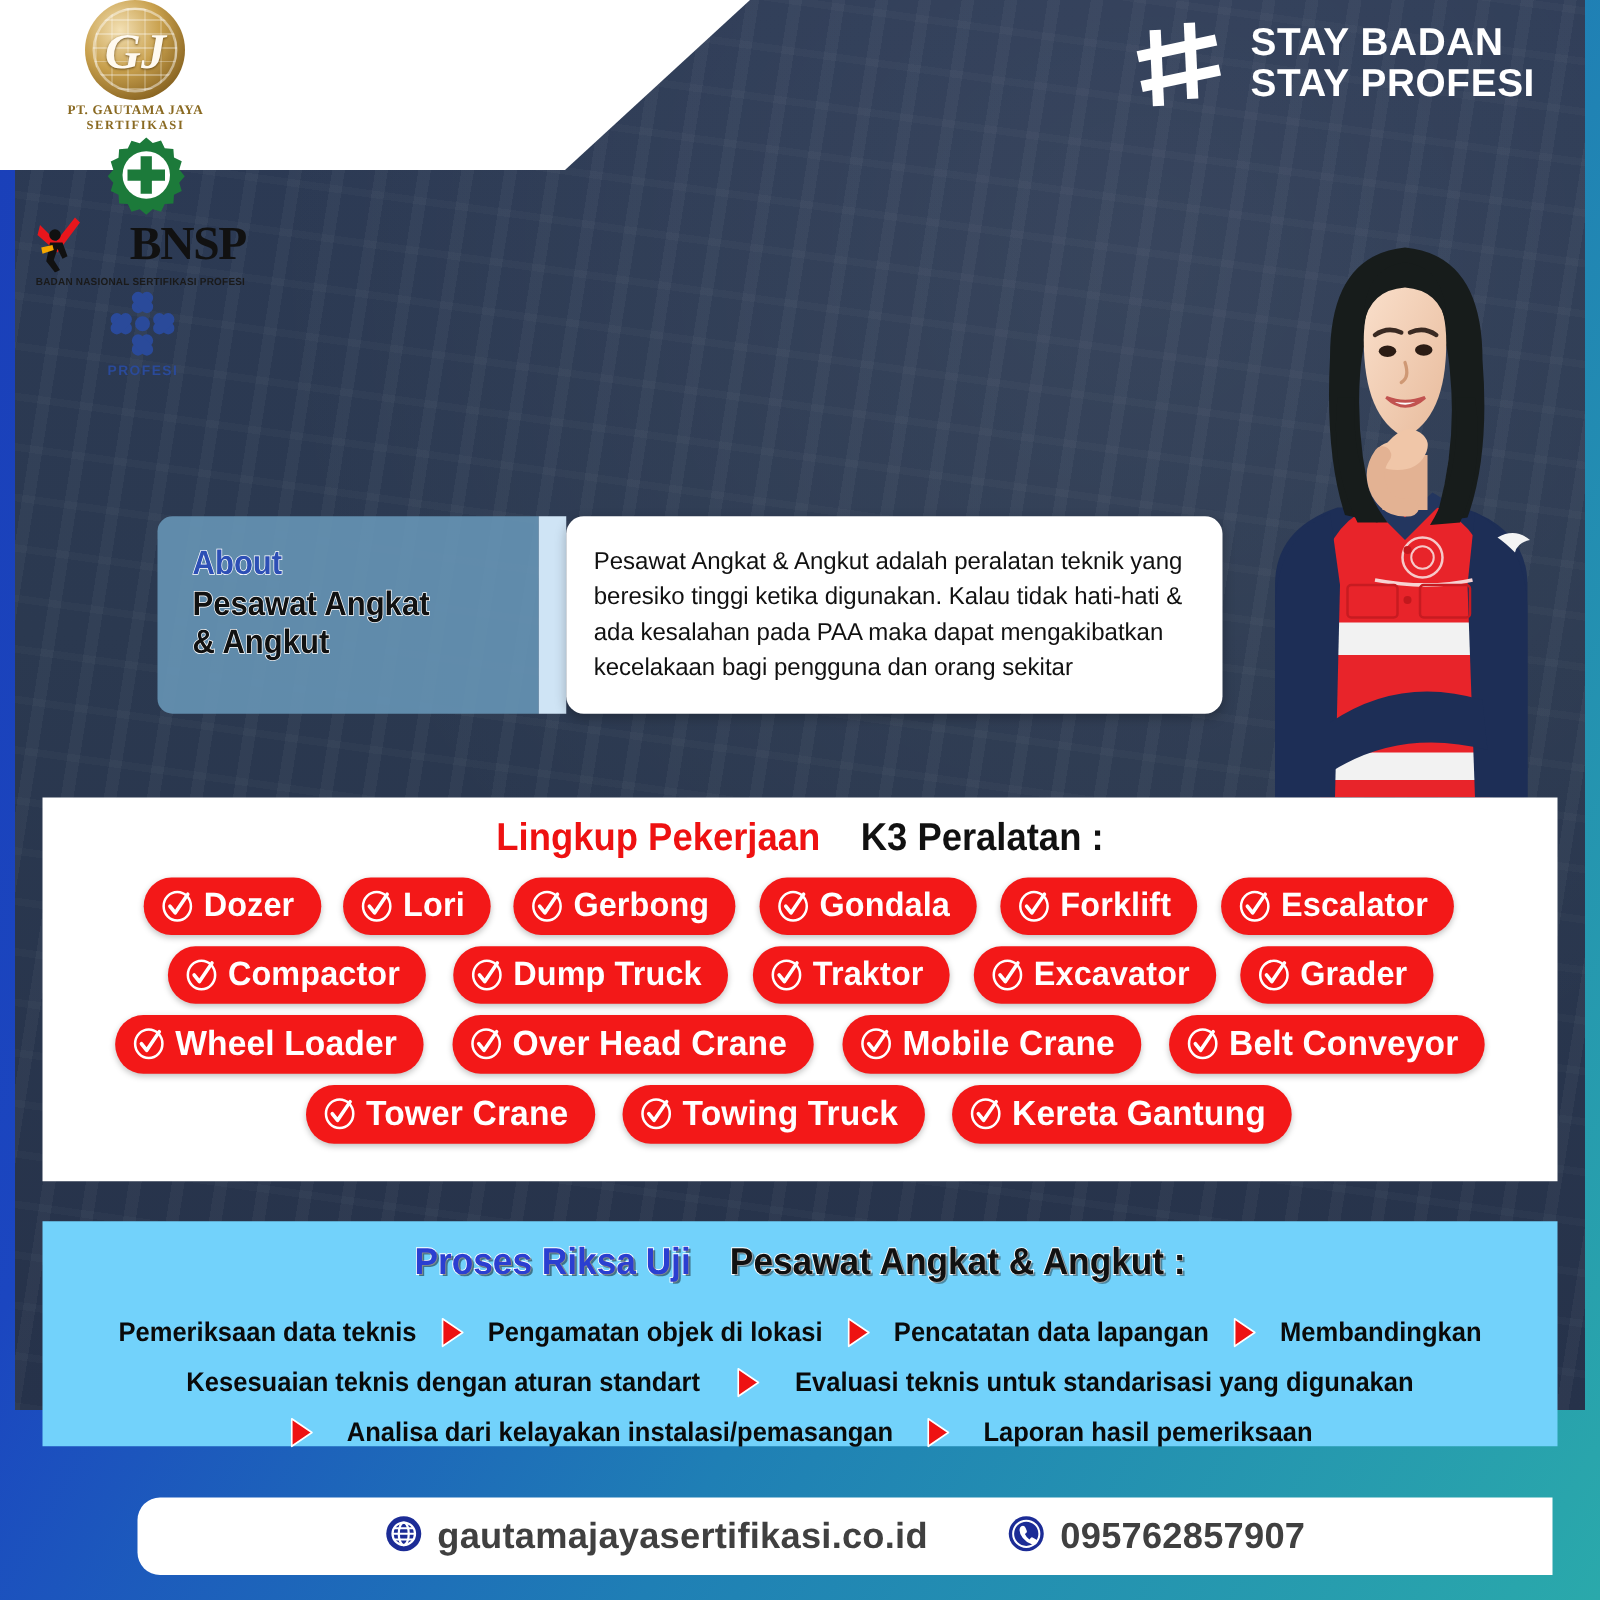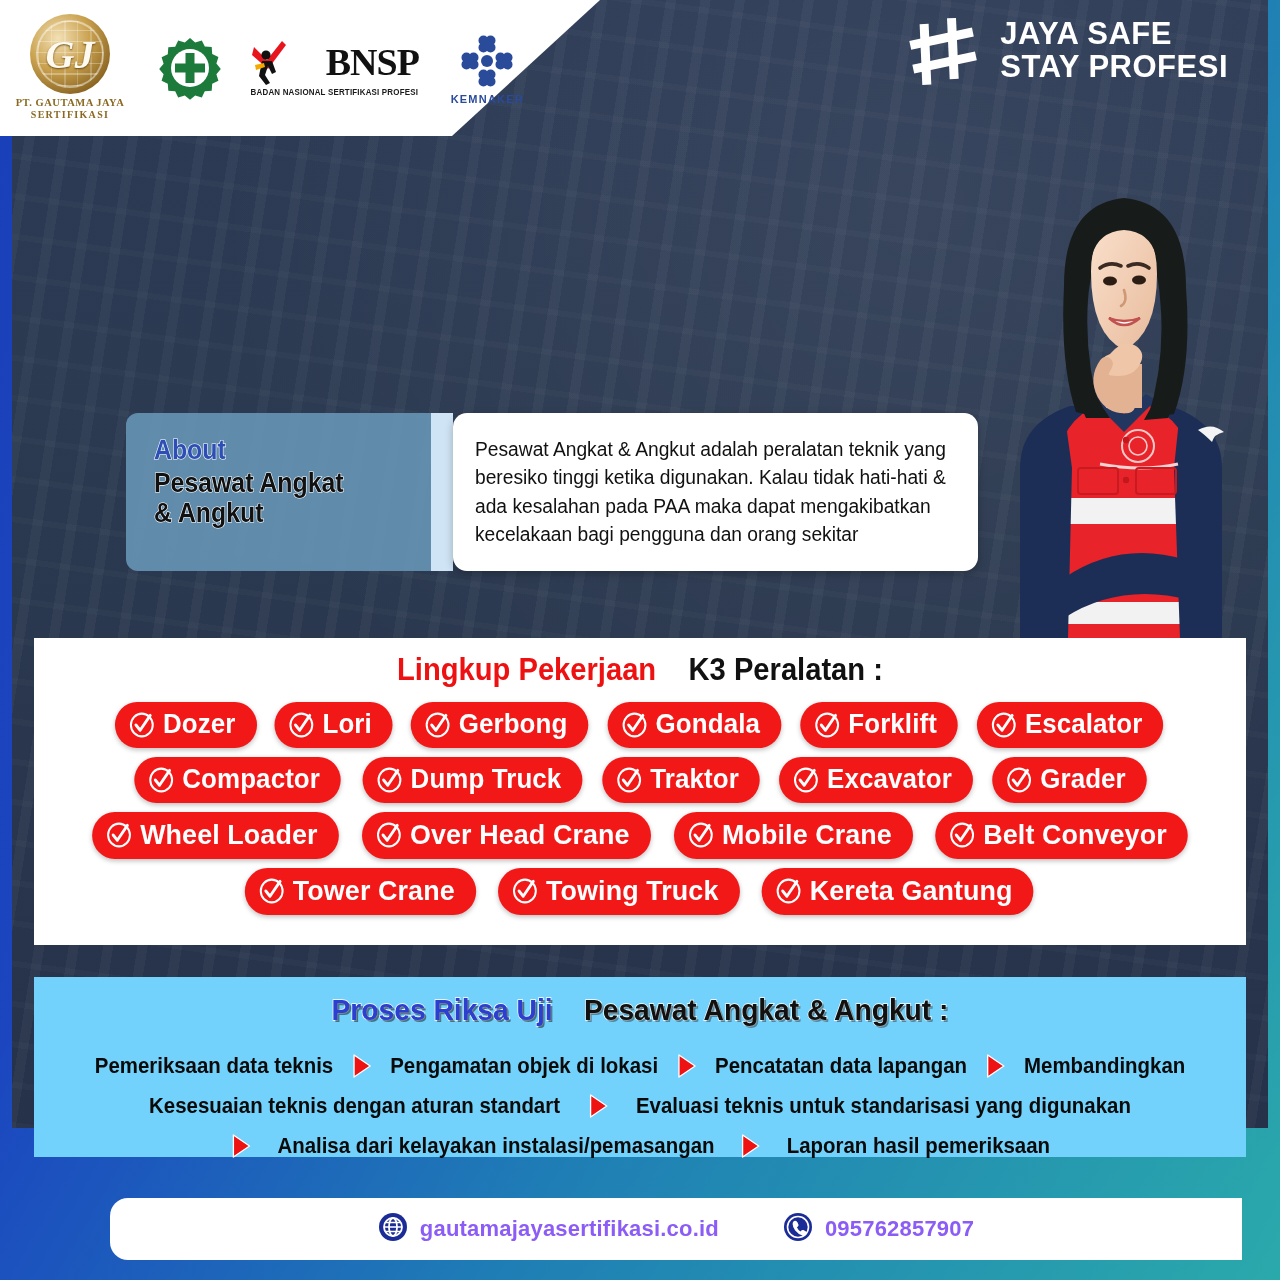--- a/index.html
+++ b/index.html
@@ -36,20 +36,21 @@
     position: absolute; left: 0; top: 0;
     width: 600px; height: 136px;
     background: #ffffff;
     clip-path: polygon(0 0, 600px 0, 452px 136px, 0 136px);
     z-index: 6;
   }
   .logos {
     position: absolute; left: 0; top: 0; height: 136px;
     display: flex; align-items: center; gap: 0px;
     z-index: 7;
+    flex-direction: column;
   }
   .logo-slot { display: flex; flex-direction: column; align-items: center; justify-content: center; }
 
   
   .gj-logo { width: 104px; margin-left: 18px; text-align: center; }
   .gj-globe {
     width: 80px; height: 80px; margin: 0 auto 2px;
     border-radius: 50%;
     background: radial-gradient(circle at 35% 30%, #f3e0b4 0%, #c9a14e 42%, #8a6522 78%, #6a4a17 100%);
     position: relative;
@@ -217,21 +218,21 @@
 
   
   .footer-card {
     position: absolute; left: 110px; right: 38px; bottom: 20px; height: 62px;
     background: #ffffff; border-radius: 18px 0 0 18px;
     display: flex; align-items: center; justify-content: center; gap: 64px;
     z-index: 9;
   }
   .fi { display: flex; align-items: center; gap: 12px; }
   .fi-text {
-    font-size: 22px; font-weight: 700; color: #8b5cf6; letter-spacing: .2px;
+    font-size: 29px; font-weight: 700; color: #404040; letter-spacing: .2px;
   }
   .fi-icon { flex: 0 0 auto; }
 </style>
 </head>
 <body>
 
 <div id="poster">
 
   <div class="navy-backdrop"></div>
 
@@ -277,35 +278,35 @@
           <rect x="24" y="36" width="10" height="20" rx="5" transform="rotate(45 29 46)"></rect>
           <rect x="2" y="24" width="20" height="10" rx="5" transform="rotate(45 12 29)"></rect>
           <rect x="36" y="24" width="20" height="10" rx="5" transform="rotate(45 46 29)"></rect>
           <rect x="24" y="2" width="10" height="20" rx="5" transform="rotate(-45 29 12)"></rect>
           <rect x="24" y="36" width="10" height="20" rx="5" transform="rotate(-45 29 46)"></rect>
           <rect x="2" y="24" width="20" height="10" rx="5" transform="rotate(-45 12 29)"></rect>
           <rect x="36" y="24" width="20" height="10" rx="5" transform="rotate(-45 46 29)"></rect>
           <circle cx="29" cy="29" r="6"></circle>
         </g>
       </svg>
-      <div class="kem-word">KEMNAKER</div>
+      <div class="kem-word">PROFESI</div>
     </div>
   </div>
 
   <div class="staysafe">
     <svg class="hash-icon" viewBox="0 0 80 72">
       <g transform="rotate(-12 40 36)" fill="none" stroke="#ffffff" stroke-width="9" stroke-linejoin="round">
         <path d="M24 6 L14 66"></path>
         <path d="M52 6 L42 66"></path>
         <path d="M6 24 L70 24"></path>
         <path d="M4 48 L68 48"></path>
       </g>
     </svg>
     <div class="staysafe-text">
-      <div>JAYA SAFE</div>
+      <div>STAY BADAN</div>
       <div>STAY PROFESI</div>
     </div>
   </div>
 
 
   <div class="about-box">
     <div class="about-left">
       <div class="about-kicker">About</div>
       <div class="about-title" style="white-space:pre-line">Pesawat Angkat
 &amp; Angkut</div>

